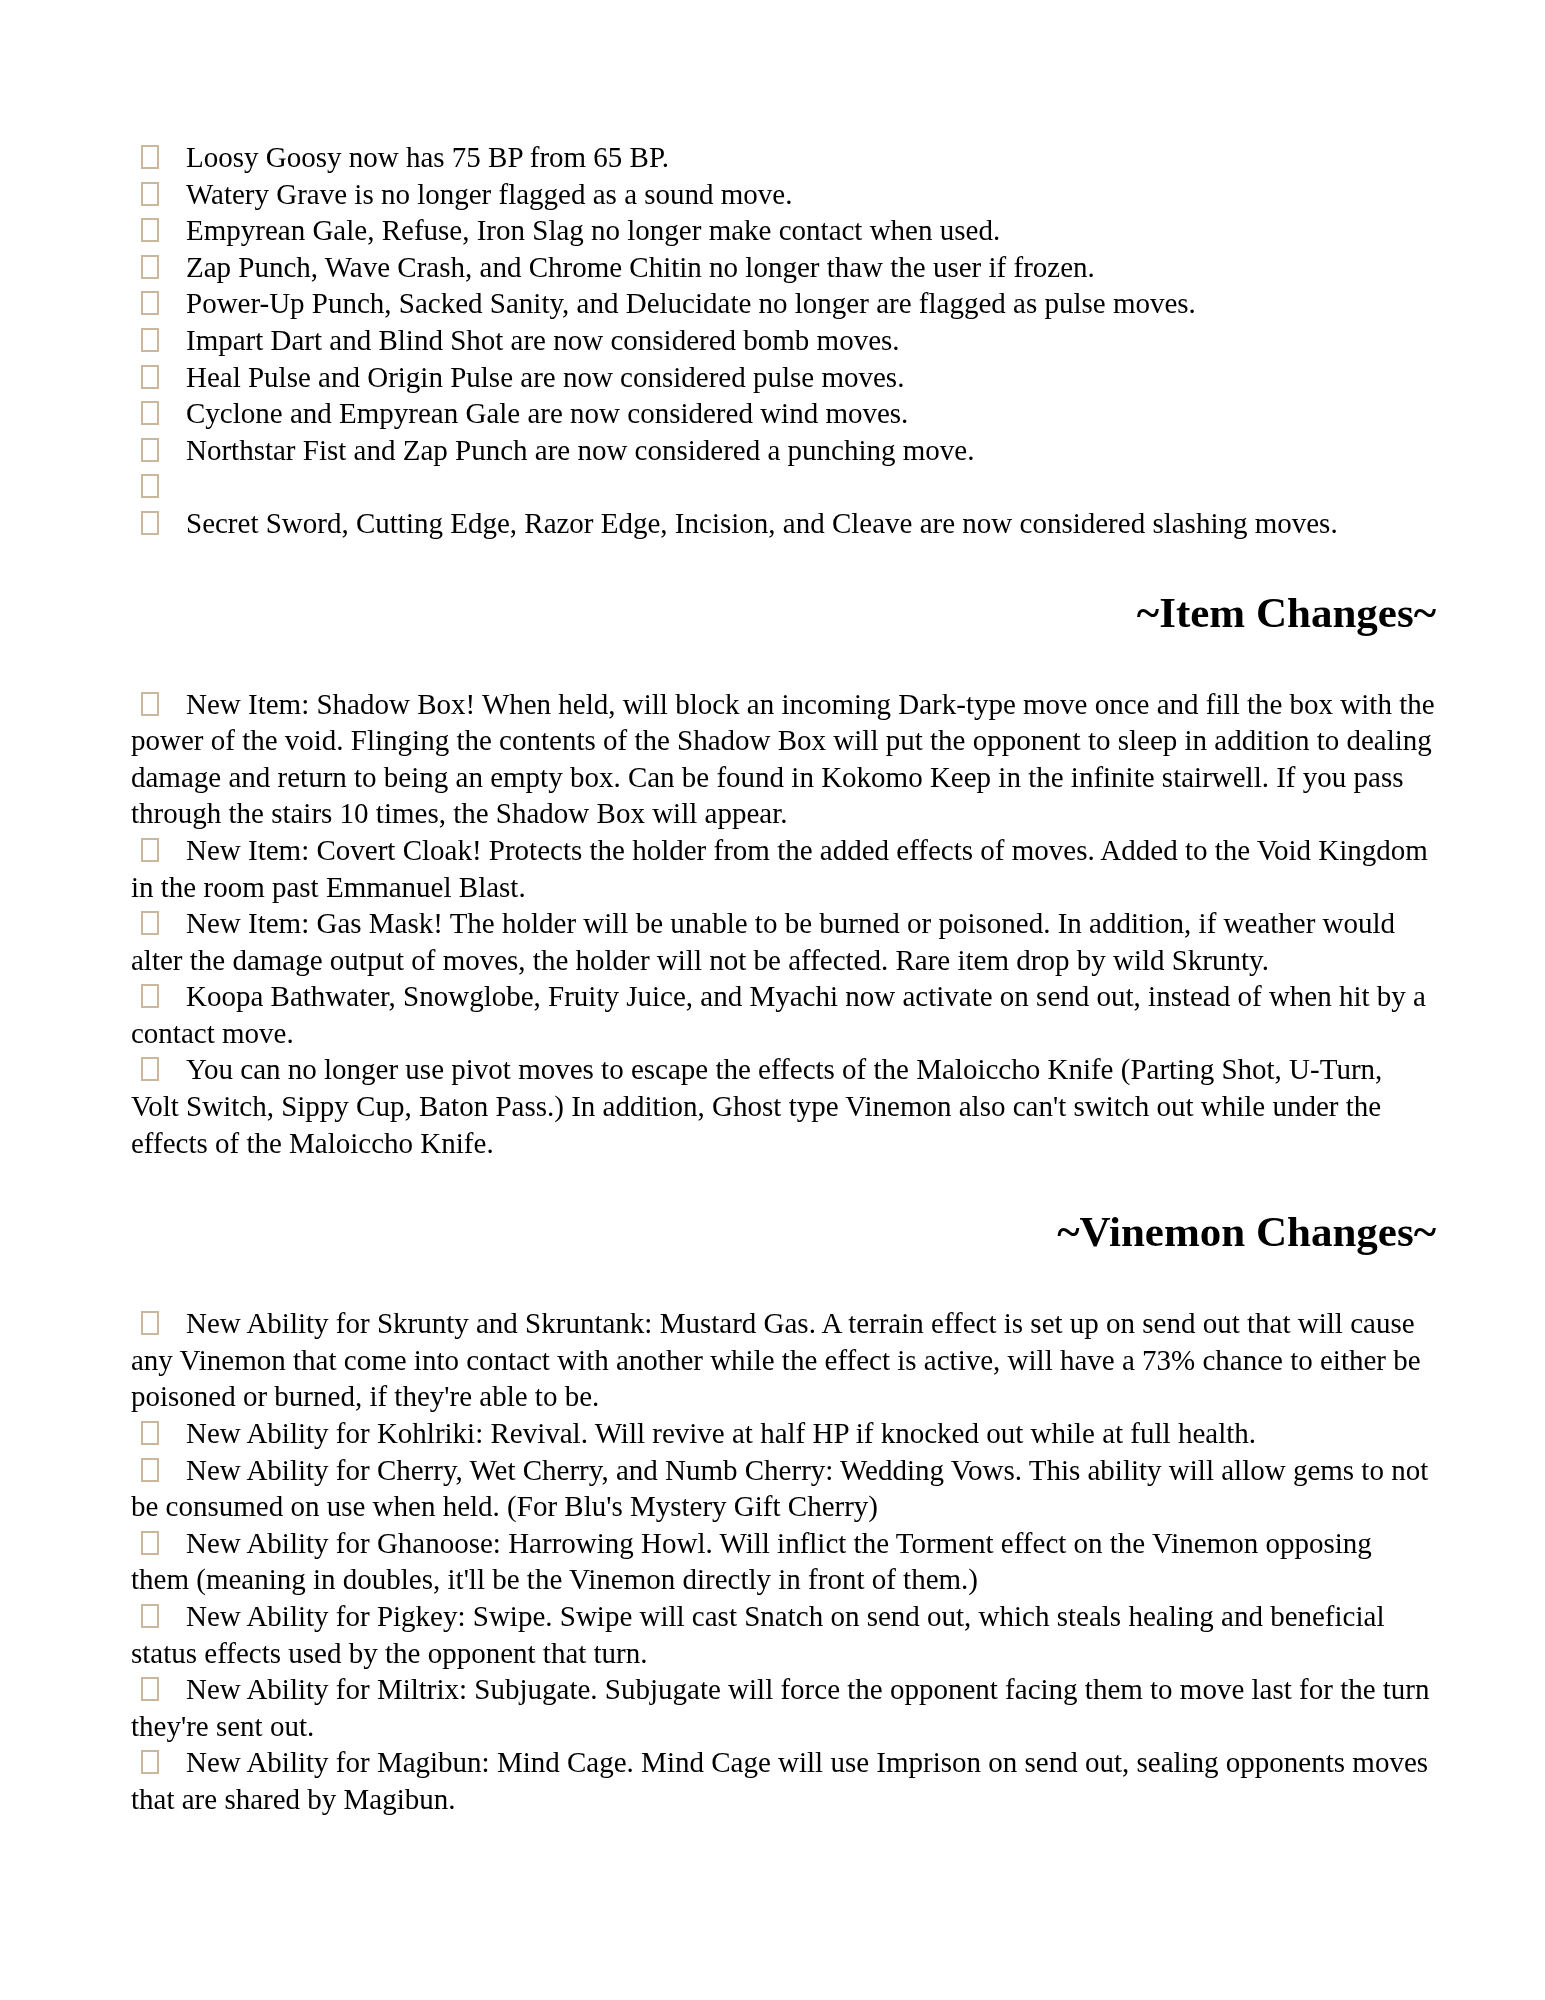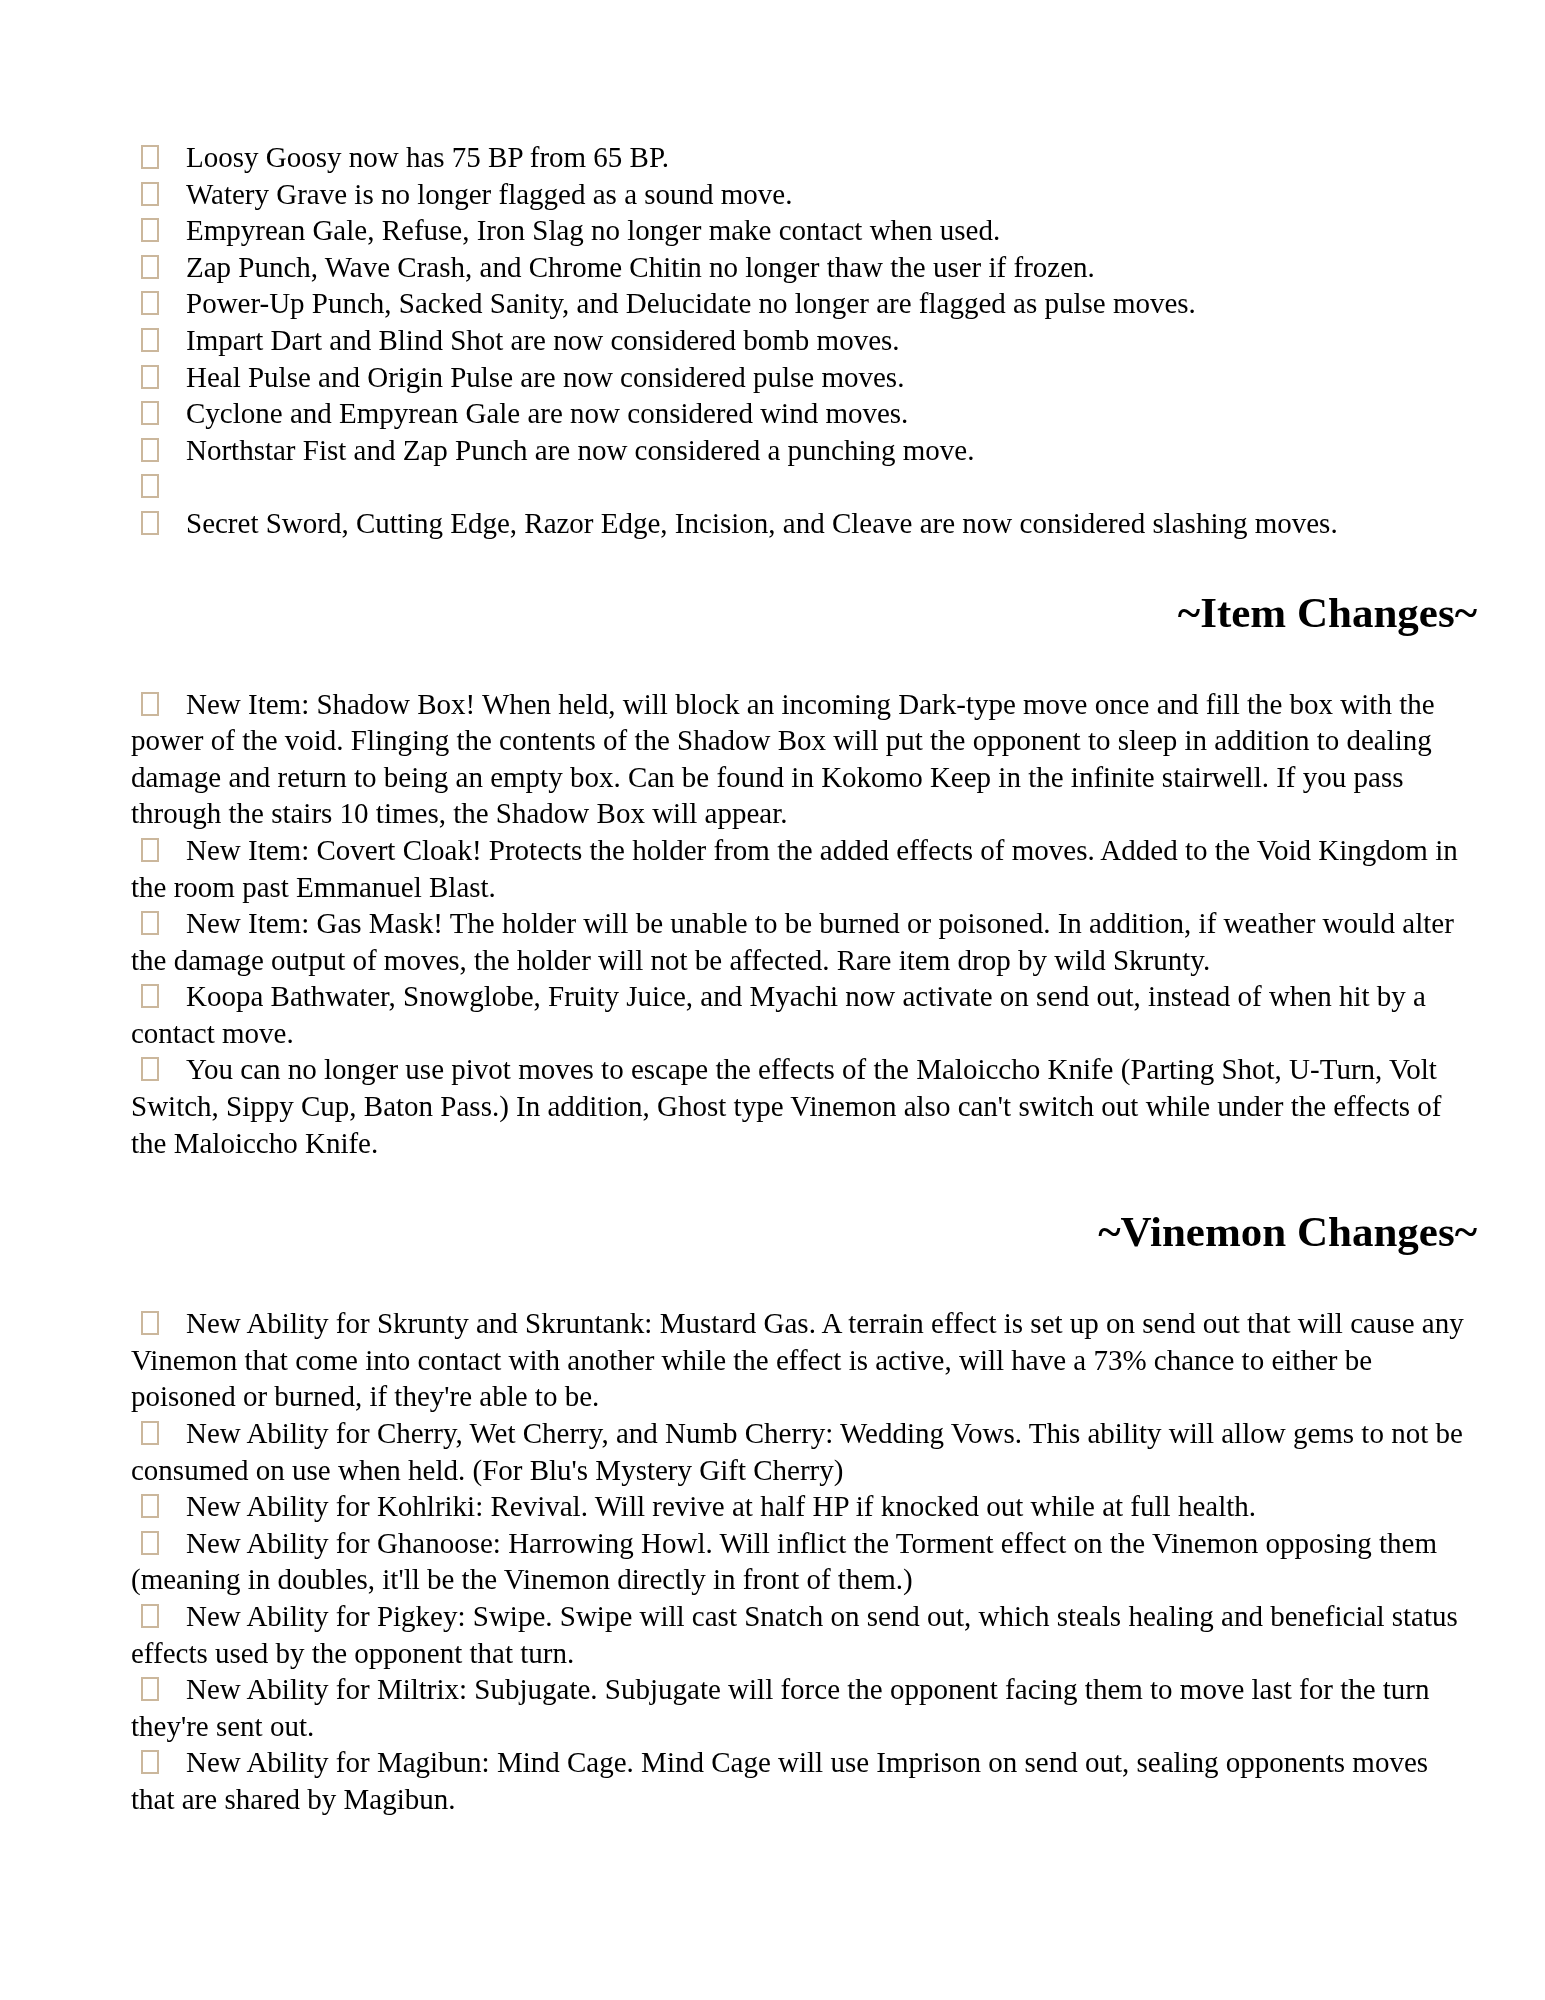--- a/index.html
+++ b/index.html
@@ -9,21 +9,21 @@
   }
   body {
     width: 1545px;
     height: 2000px;
     overflow: hidden;
   }
   .page {
     box-sizing: border-box;
     width: 1545px;
     height: 2000px;
-    padding: 139px 68px 0 131px;
+    padding: 139px 109px 0 131px;
     font-family: "Liberation Serif", "DejaVu Serif", serif;
     font-size: 29px;
     line-height: 36.6px;
     color: #000000;
     background: #ffffff;
   }
   ul.bullet-list {
     list-style: none;
     margin: 0;
     padding: 0;
@@ -75,21 +75,21 @@
       <li><span class="bullet-box"></span><span>New Item: Covert Cloak! Protects the holder from the added effects of moves. Added to the Void Kingdom in the room past Emmanuel Blast.</span></li>
       <li><span class="bullet-box"></span><span>New Item: Gas Mask! The holder will be unable to be burned or poisoned. In addition, if weather would alter the damage output of moves, the holder will not be affected. Rare item drop by wild Skrunty.</span></li>
       <li><span class="bullet-box"></span><span>Koopa Bathwater, Snowglobe, Fruity Juice, and Myachi now activate on send out, instead of when hit by a contact move.</span></li>
       <li><span class="bullet-box"></span><span>You can no longer use pivot moves to escape the effects of the Maloiccho Knife (Parting Shot, U-Turn, Volt Switch, Sippy Cup, Baton Pass.) In addition, Ghost type Vinemon also can't switch out while under the effects of the Maloiccho Knife.</span></li>
     </ul>
 
   <h2 class="doc-heading">~Vinemon Changes~</h2>
 
   <ul class="bullet-list">
       <li><span class="bullet-box"></span><span>New Ability for Skrunty and Skruntank: Mustard Gas. A terrain effect is set up on send out that will cause any Vinemon that come into contact with another while the effect is active, will have a 73% chance to either be poisoned or burned, if they're able to be.</span></li>
+      <li><span class="bullet-box"></span><span>New Ability for Kohlriki: Revival. Will revive at half HP if knocked out while at full health.</span></li>
       <li><span class="bullet-box"></span><span>New Ability for Cherry, Wet Cherry, and Numb Cherry: Wedding Vows. This ability will allow gems to not be consumed on use when held. (For Blu's Mystery Gift Cherry)</span></li>
-      <li><span class="bullet-box"></span><span>New Ability for Kohlriki: Revival. Will revive at half HP if knocked out while at full health.</span></li>
       <li><span class="bullet-box"></span><span>New Ability for Ghanoose: Harrowing Howl. Will inflict the Torment effect on the Vinemon opposing them (meaning in doubles, it'll be the Vinemon directly in front of them.)</span></li>
       <li><span class="bullet-box"></span><span>New Ability for Pigkey: Swipe. Swipe will cast Snatch on send out, which steals healing and beneficial status effects used by the opponent that turn.</span></li>
       <li><span class="bullet-box"></span><span>New Ability for Miltrix: Subjugate. Subjugate will force the opponent facing them to move last for the turn they're sent out.</span></li>
       <li><span class="bullet-box"></span><span>New Ability for Magibun: Mind Cage. Mind Cage will use Imprison on send out, sealing opponents moves that are shared by Magibun.</span></li>
     </ul>
 
 </div>
 
 </body></html>

